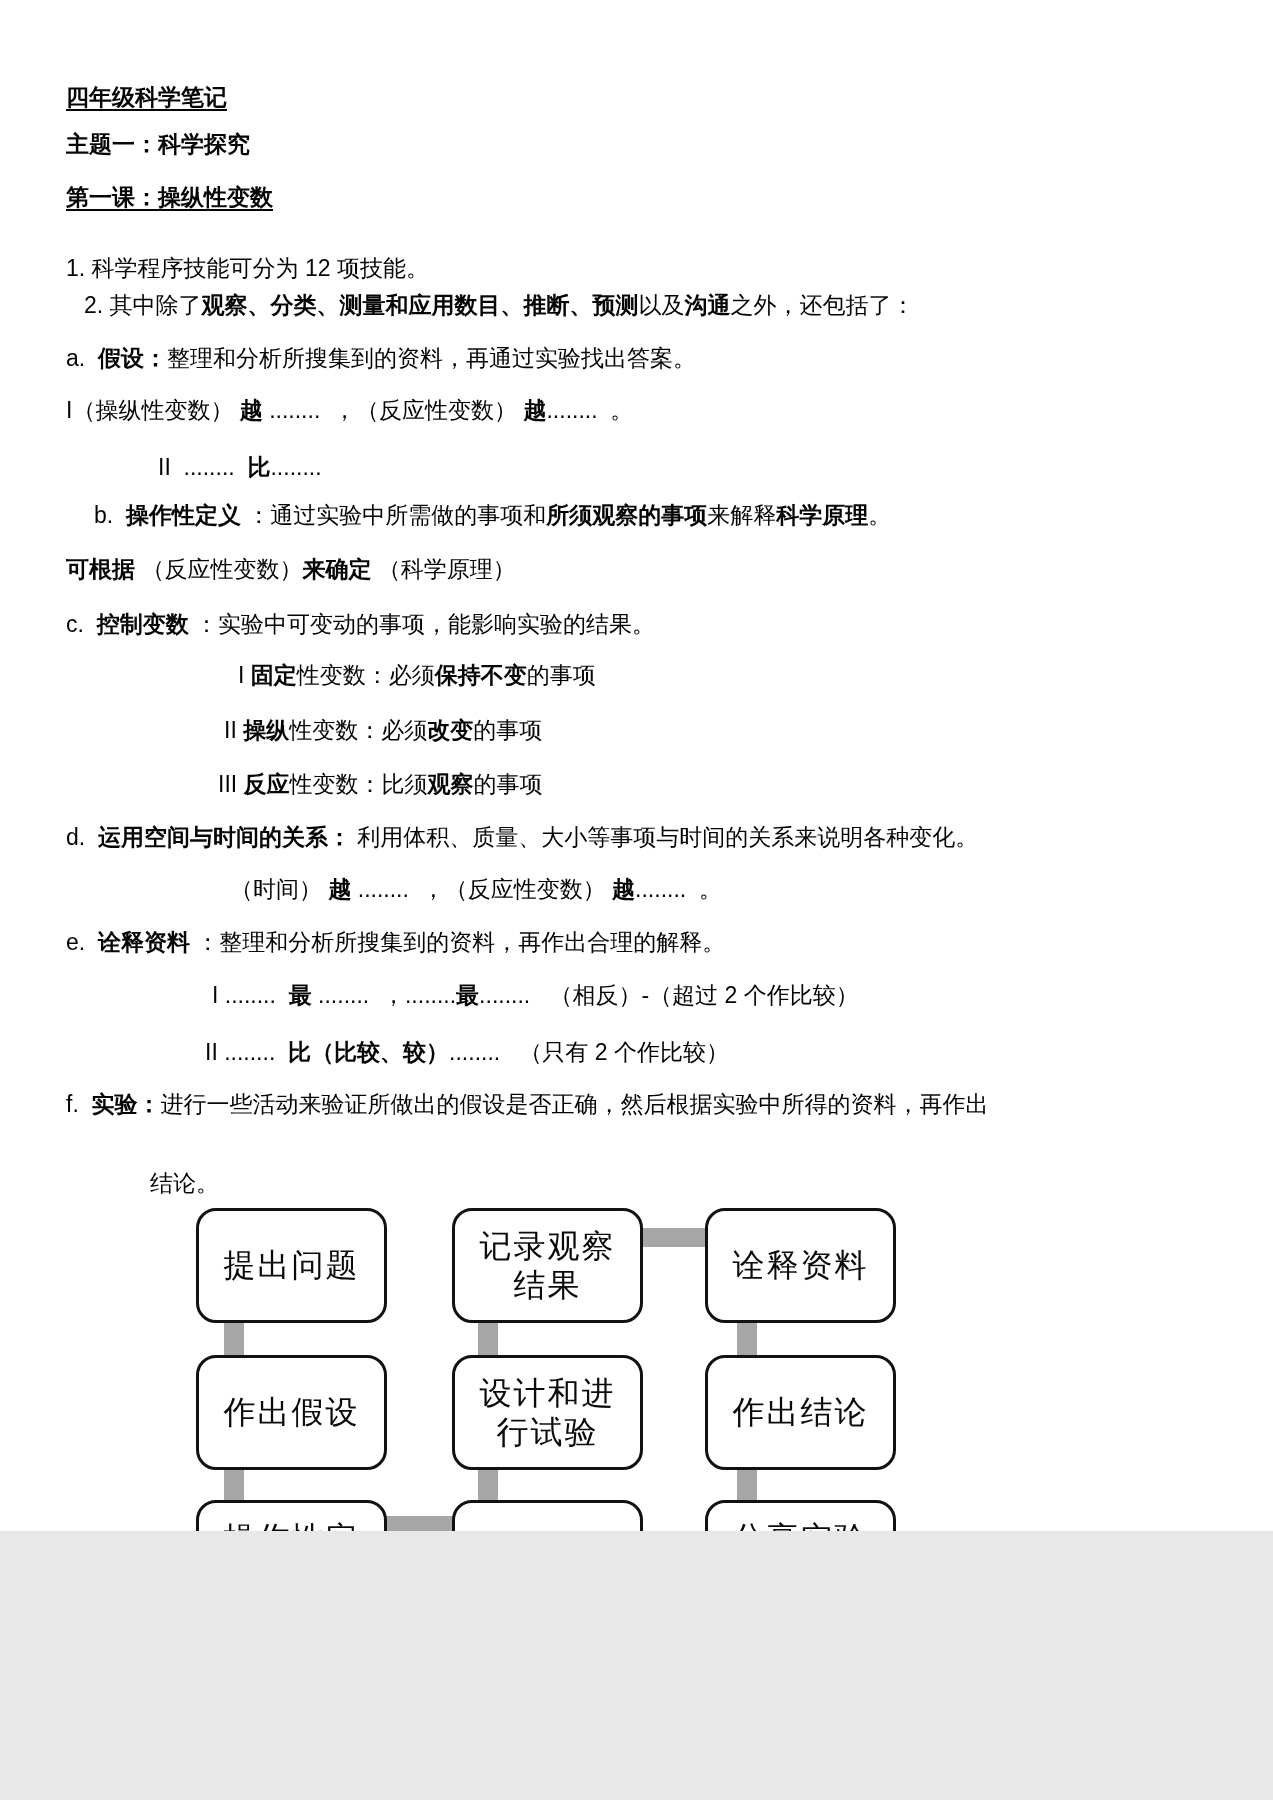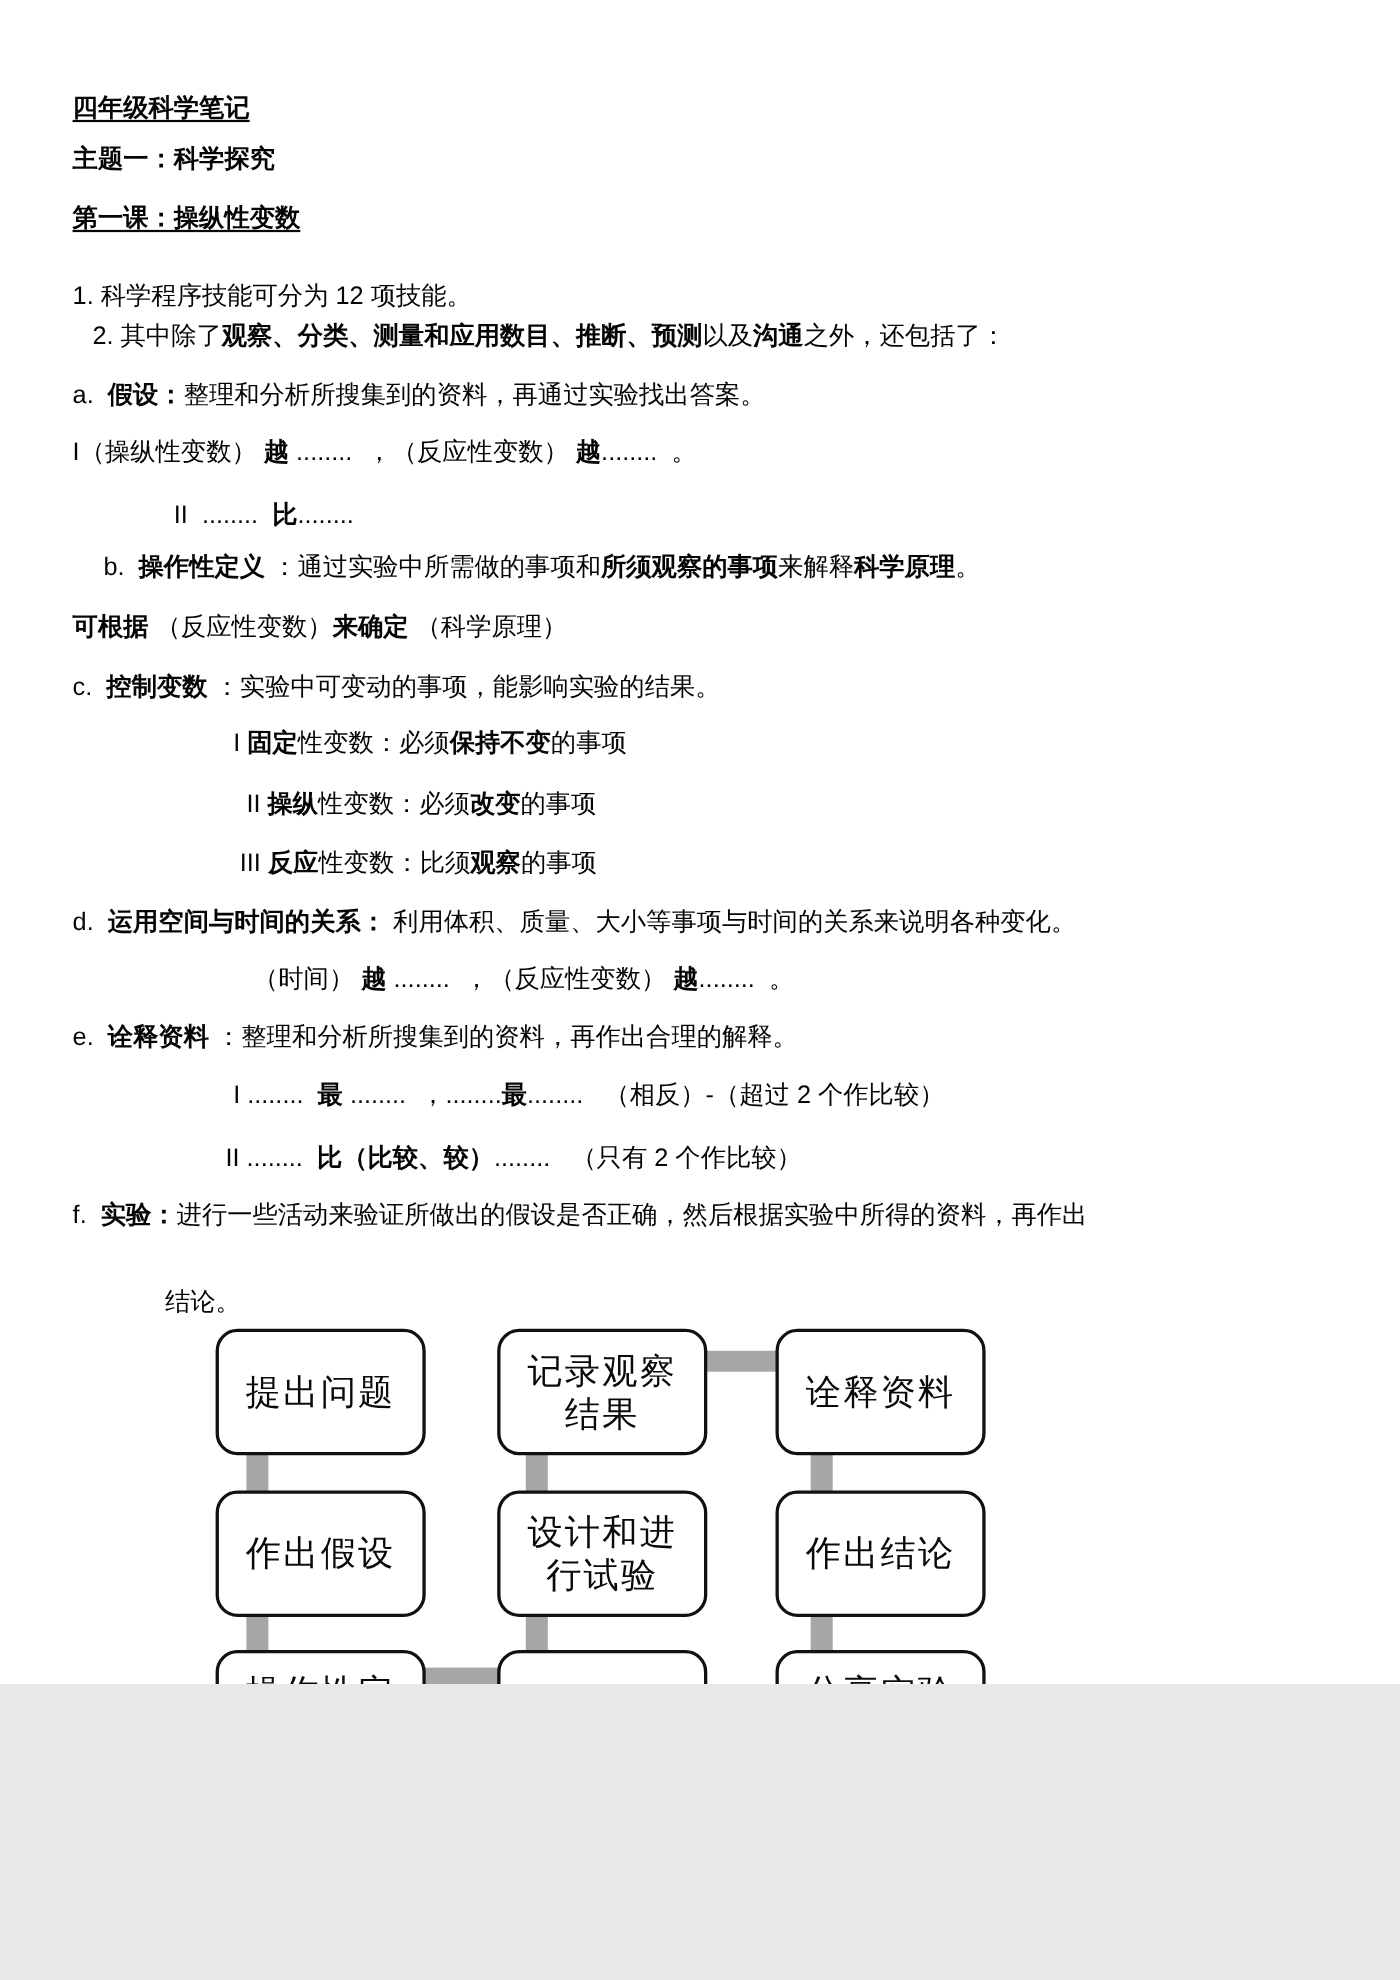--- a/index.html
+++ b/index.html
@@ -81,21 +81,21 @@
       <div class="line" style="left: 66px; top: 131px;"><span class="b">主题一：科学探究</span></div>
       <div class="line" style="left: 66px; top: 184px;"><span class="b u">第一课：操纵性变数</span></div>
       <div class="line" style="left: 66px; top: 239px; margin-top: 16px;"><span>1. 科学程序技能可分为 12 项技能。</span></div>
       <div class="line" style="left: 84px; top: 292px;"><span>2. 其中除了</span><span class="b">观察、分类、测量和应用数目、推断、预测</span><span>以及</span><span class="b">沟通</span><span>之外，还包括了：</span></div>
       <div class="line" style="left: 66px; top: 345px;"><span>a.  </span><span class="b">假设：</span><span>整理和分析所搜集到的资料，再通过实验找出答案。</span></div>
       <div class="line" style="left: 66px; top: 397px;"><span>I（操纵性变数） </span><span class="b">越</span><span> ........  ，（反应性变数） </span><span class="b">越</span><span>........  。</span></div>
       <div class="line" style="left: 158px; top: 454px;"><span>II  ........  </span><span class="b">比</span><span>........</span></div>
       <div class="line" style="left: 66px; top: 502px; margin-left: 28px;"><span>b.  </span><span class="b">操作性定义</span><span> ：通过实验中所需做的事项和</span><span class="b">所须观察的事项</span><span>来解释</span><span class="b">科学原理</span><span>。</span></div>
       <div class="line" style="left: 66px; top: 556px;"><span class="b">可根据</span><span> （反应性变数）</span><span class="b">来确定</span><span> （科学原理）</span></div>
       <div class="line" style="left: 66px; top: 611px;"><span>c.  </span><span class="b">控制变数</span><span> ：实验中可变动的事项，能影响实验的结果。</span></div>
-      <div class="line" style="left: 212px; top: 662px;"><span>I </span><span class="b">固定</span><span>性变数：必须</span><span class="b">保持不变</span><span>的事项</span></div>
+      <div class="line" style="left: 238px; top: 662px;"><span>I </span><span class="b">固定</span><span>性变数：必须</span><span class="b">保持不变</span><span>的事项</span></div>
       <div class="line" style="left: 224px; top: 717px;"><span>II </span><span class="b">操纵</span><span>性变数：必须</span><span class="b">改变</span><span>的事项</span></div>
       <div class="line" style="left: 218px; top: 771px;"><span>III </span><span class="b">反应</span><span>性变数：比须</span><span class="b">观察</span><span>的事项</span></div>
       <div class="line" style="left: 66px; top: 824px;"><span>d.  </span><span class="b">运用空间与时间的关系：</span><span> 利用体积、质量、大小等事项与时间的关系来说明各种变化。</span></div>
       <div class="line" style="left: 230px; top: 876px;"><span>（时间） </span><span class="b">越</span><span> ........  ，（反应性变数） </span><span class="b">越</span><span>........  。</span></div>
       <div class="line" style="left: 66px; top: 929px;"><span>e.  </span><span class="b">诠释资料</span><span> ：整理和分析所搜集到的资料，再作出合理的解释。</span></div>
       <div class="line" style="left: 212px; top: 982px;"><span>I ........  </span><span class="b">最</span><span> ........  ，........</span><span class="b">最</span><span>........   （相反）-（超过 2 个作比较）</span></div>
       <div class="line" style="left: 205px; top: 1039px;"><span>II ........  </span><span class="b">比（比较、较）</span><span>........   （只有 2 个作比较）</span></div>
       <div class="line" style="left: 66px; top: 1091px;"><span>f.  </span><span class="b">实验：</span><span>进行一些活动来验证所做出的假设是否正确，然后根据实验中所得的资料，再作出</span></div>
       <div class="line" style="left: 150px; top: 1132px; margin-top: 38px;"><span>结论。</span></div>
     </div>

